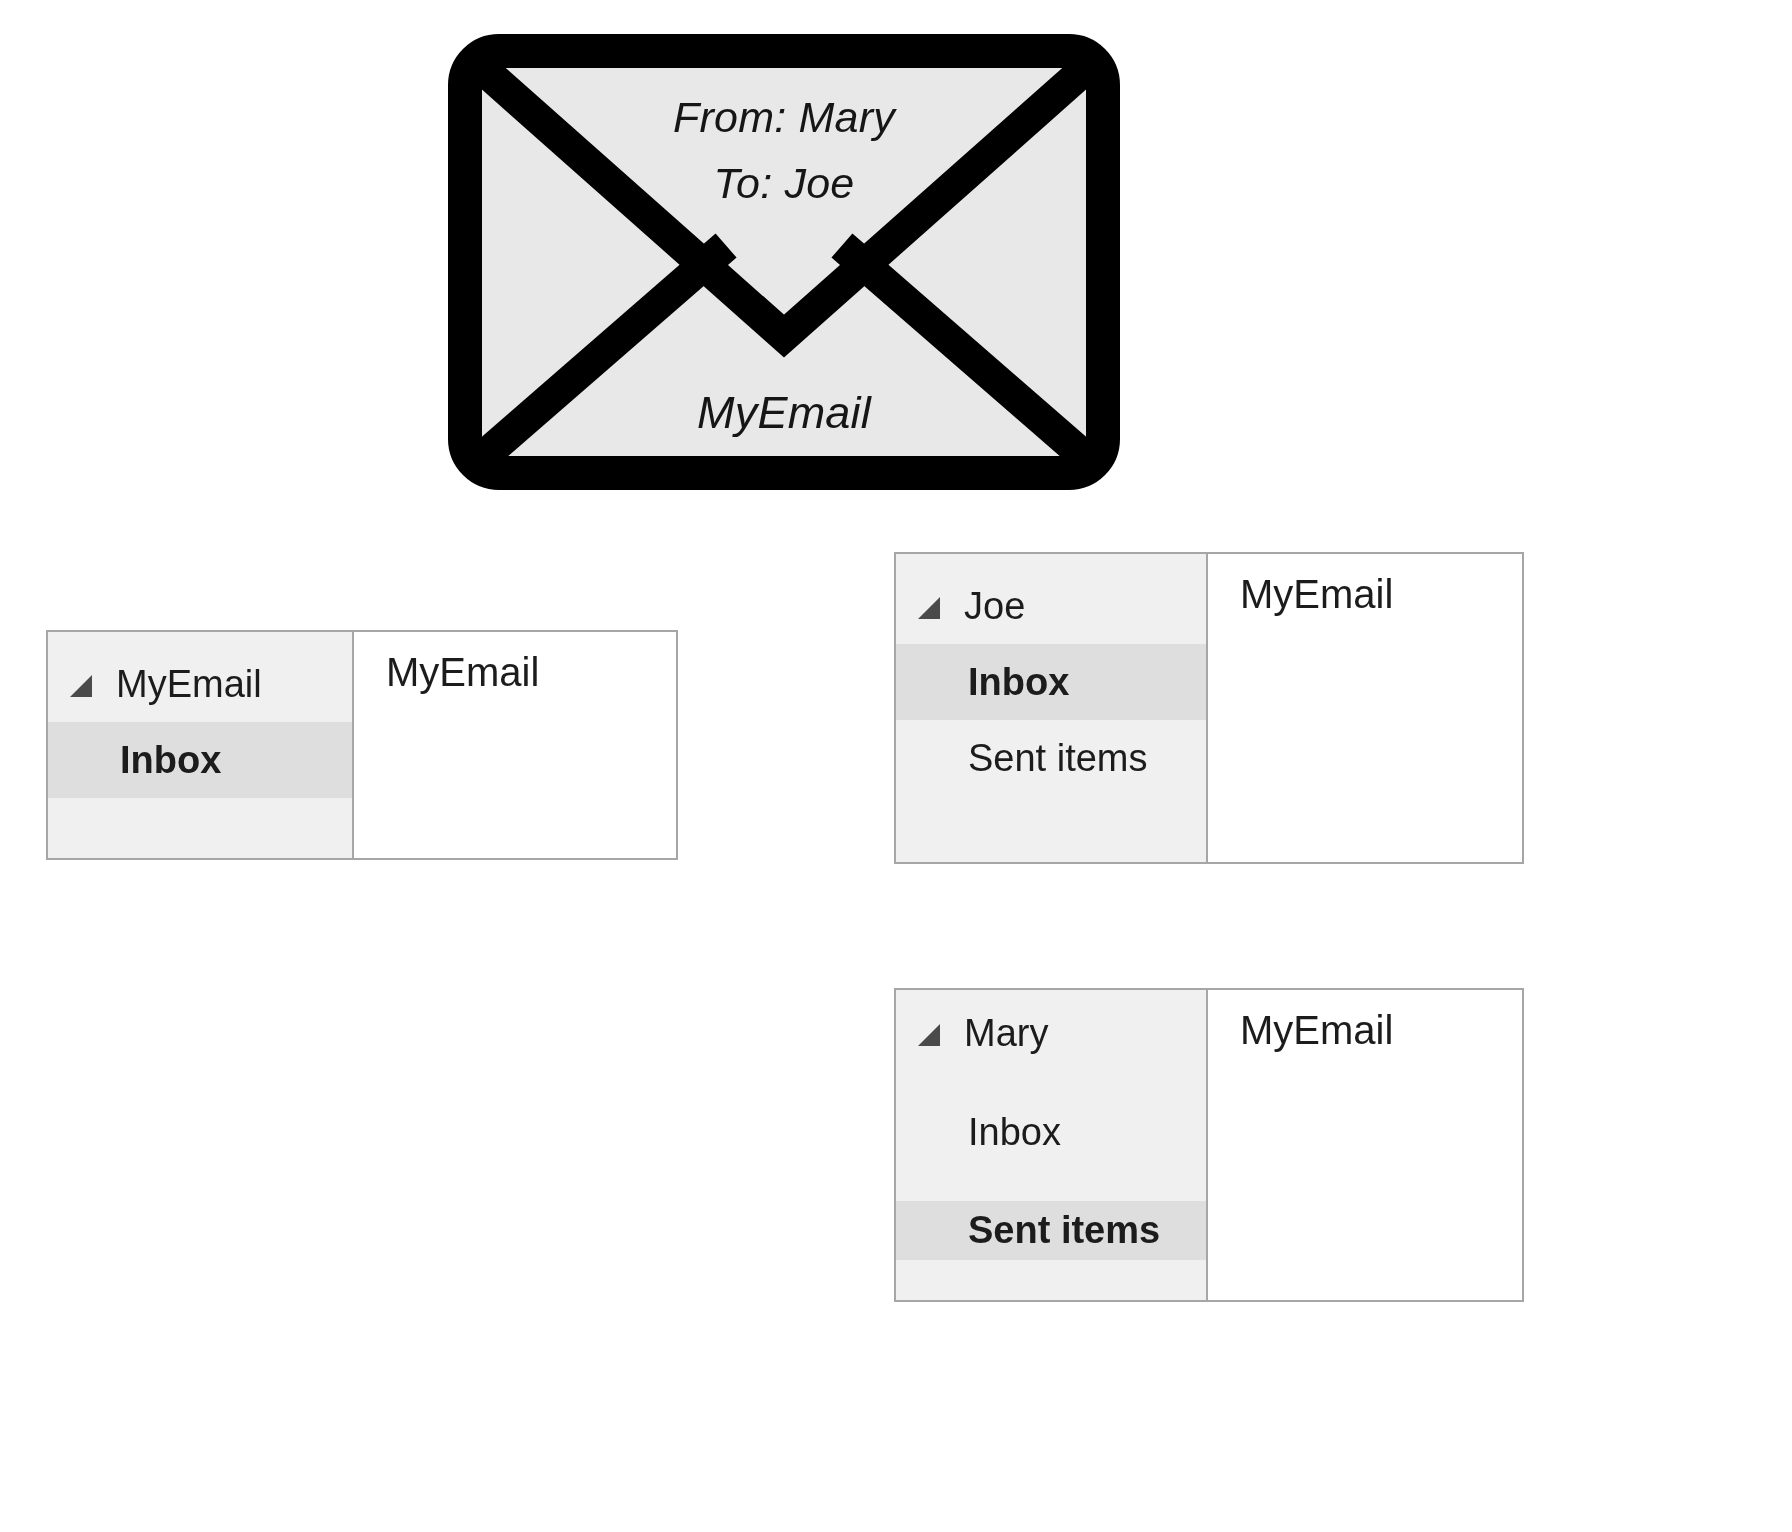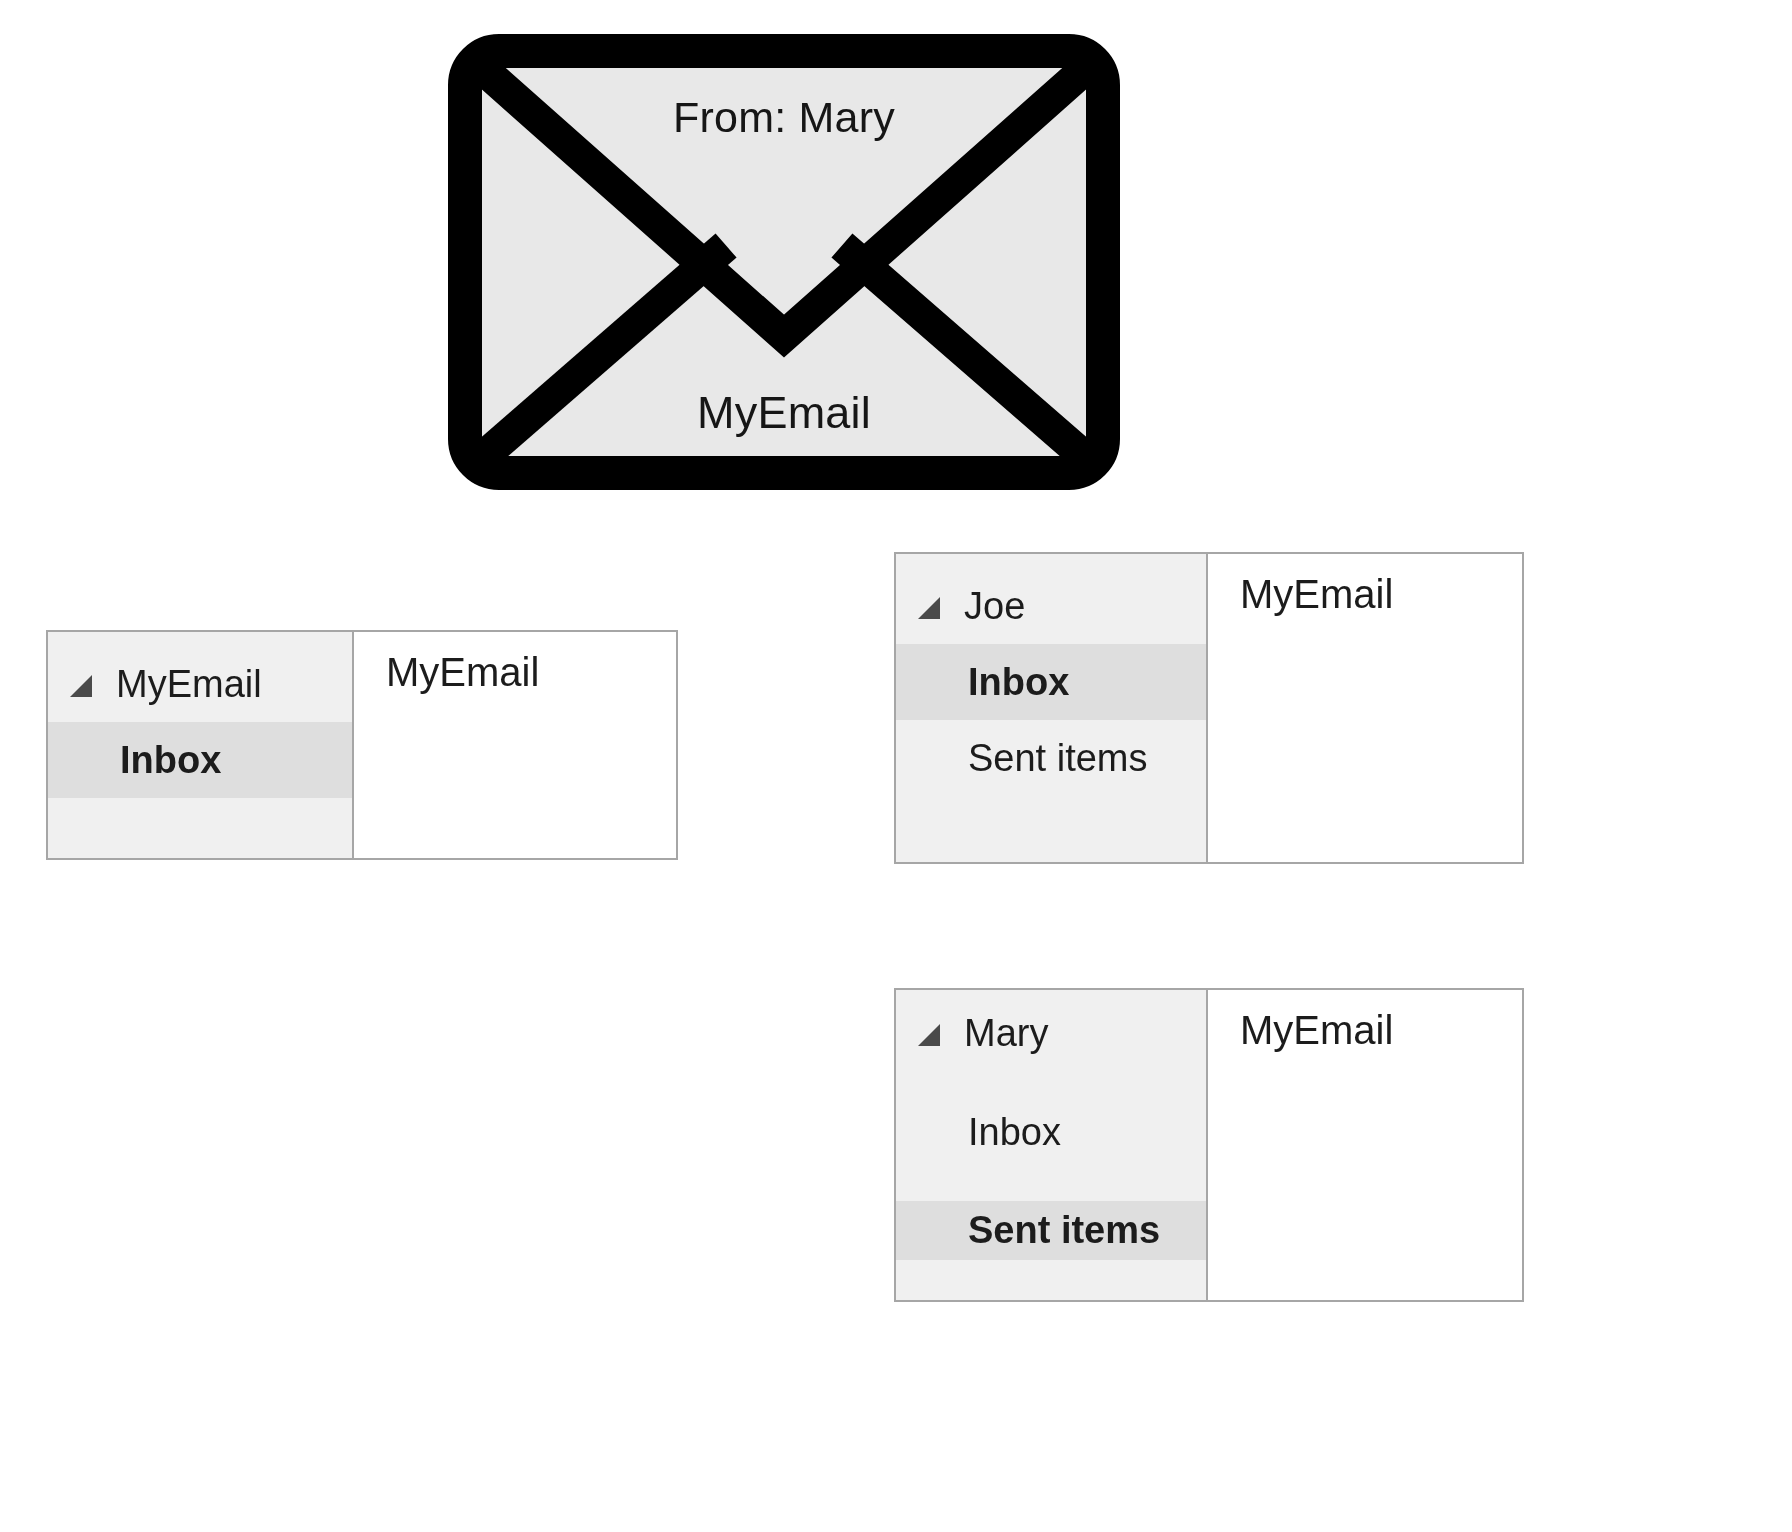--- a/index.html
+++ b/index.html
@@ -16,20 +16,21 @@
     overflow: hidden;
   }
 
   
   #envelope {
     position: absolute;
     left: 448px;
     top: 34px;
     width: 672px;
     height: 456px;
+    font-style: italic;
   }
   #envelope svg { display: block; width: 100%; height: 100%; }
 
   .env-text {
     position: absolute;
     width: 100%;
     text-align: center;
     font-size: 43px;
     line-height: 1.18;
     color: #161616;
@@ -117,20 +118,21 @@
 
     <rect x="17" y="17" width="638" height="422" rx="34" ry="34" fill="none" stroke="#000000" stroke-width="34"></rect>
 
     <path d="M 36 36 L 336 302 L 636 36" fill="none" stroke="#000000" stroke-width="32" stroke-linecap="square" stroke-linejoin="miter"></path>
 
     <path d="M 36 422 L 266 222" fill="none" stroke="#000000" stroke-width="32" stroke-linecap="square"></path>
 
     <path d="M 636 422 L 406 222" fill="none" stroke="#000000" stroke-width="32" stroke-linecap="square"></path>
   </svg>
   <div class="env-text" id="env-from">From: Mary</div>
+  <div class="env-text" id="env-to">To: Joe</div>
   <div class="env-text" id="env-name">MyEmail</div>
 </div>
 
 <div class="panel" id="panel-journal">
   <div class="panel-nav">
     <div class="nav-row header">
       <span class="tri-icon"></span>
       <span class="nav-label">MyEmail</span>
     </div>
     <div class="nav-row child selected">

